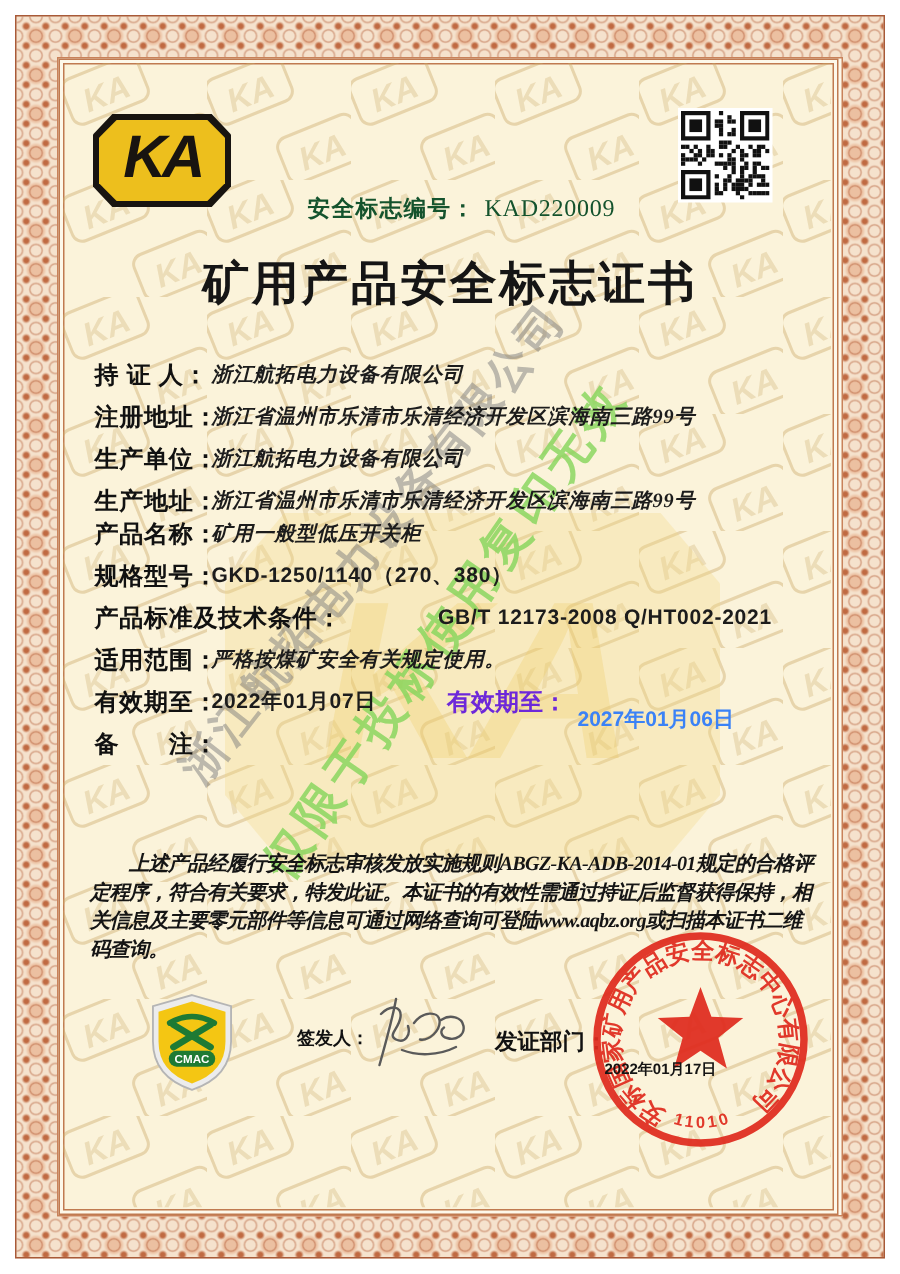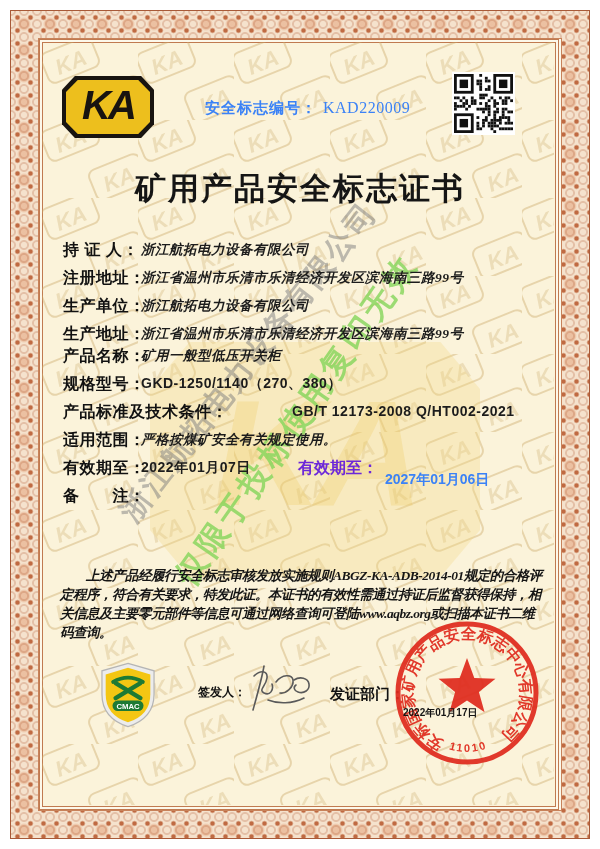--- a/index.html
+++ b/index.html
@@ -37,23 +37,23 @@
 
   
   .ka-badge{position:absolute;left:62px;top:76px;width:92px;height:62px;
     clip-path:polygon(14% 0,86% 0,100% 22%,100% 78%,86% 100%,14% 100%,0 78%,0 22%);
     background:#181410;display:flex;align-items:center;justify-content:center;}
   .ka-badge-in{width:84px;height:54px;
     clip-path:polygon(14% 0,86% 0,100% 22%,100% 78%,86% 100%,14% 100%,0 78%,0 22%);
     background:#edbf1d;display:flex;align-items:center;justify-content:center;}
   .ka-badge-in span{font-weight:900;font-style:italic;font-size:40px;color:#181410;
     letter-spacing:-3px;transform:translateY(-2px);}
-  .certno{position:absolute;left:205px;top:99px;font-size:15px;color:#3b82f6;display:flex;align-items:baseline;}
+  .certno{position:absolute;left:205px;top:99px;font-size:15px;color:#14532d;display:flex;align-items:baseline;}
   .certno .lab{font-weight:600;letter-spacing:1px;}
-  .certno .val{font-family:"Liberation Serif",serif;font-size:16px;margin-left:6px;letter-spacing:.5px;}
+  .certno .val{font-family:"Liberation Serif",serif;font-size:16px;margin-left:6px;letter-spacing:.5px;margin-top:32px;}
   .qr{position:absolute;left:452px;top:72px;width:63px;height:63px;background:#fff;padding:2px;}
 
   .title{position:absolute;left:0;top:168px;width:600px;text-align:center;font-size:31px;
     font-weight:bold;color:#151515;letter-spacing:2px;font-family:"Liberation Serif",serif;}
 
   
   .row{position:absolute;left:63px;height:20px;font-size:16px;}
   .row .lab{position:absolute;left:0;top:0;font-weight:bold;color:#111;white-space:nowrap;letter-spacing:.5px;}
   .row .val{position:absolute;left:78px;top:1px;white-space:nowrap;color:#1c1c1c;
     font-family:"Liberation Serif",serif;font-style:italic;font-weight:600;font-size:13.5px;letter-spacing:.5px;}

